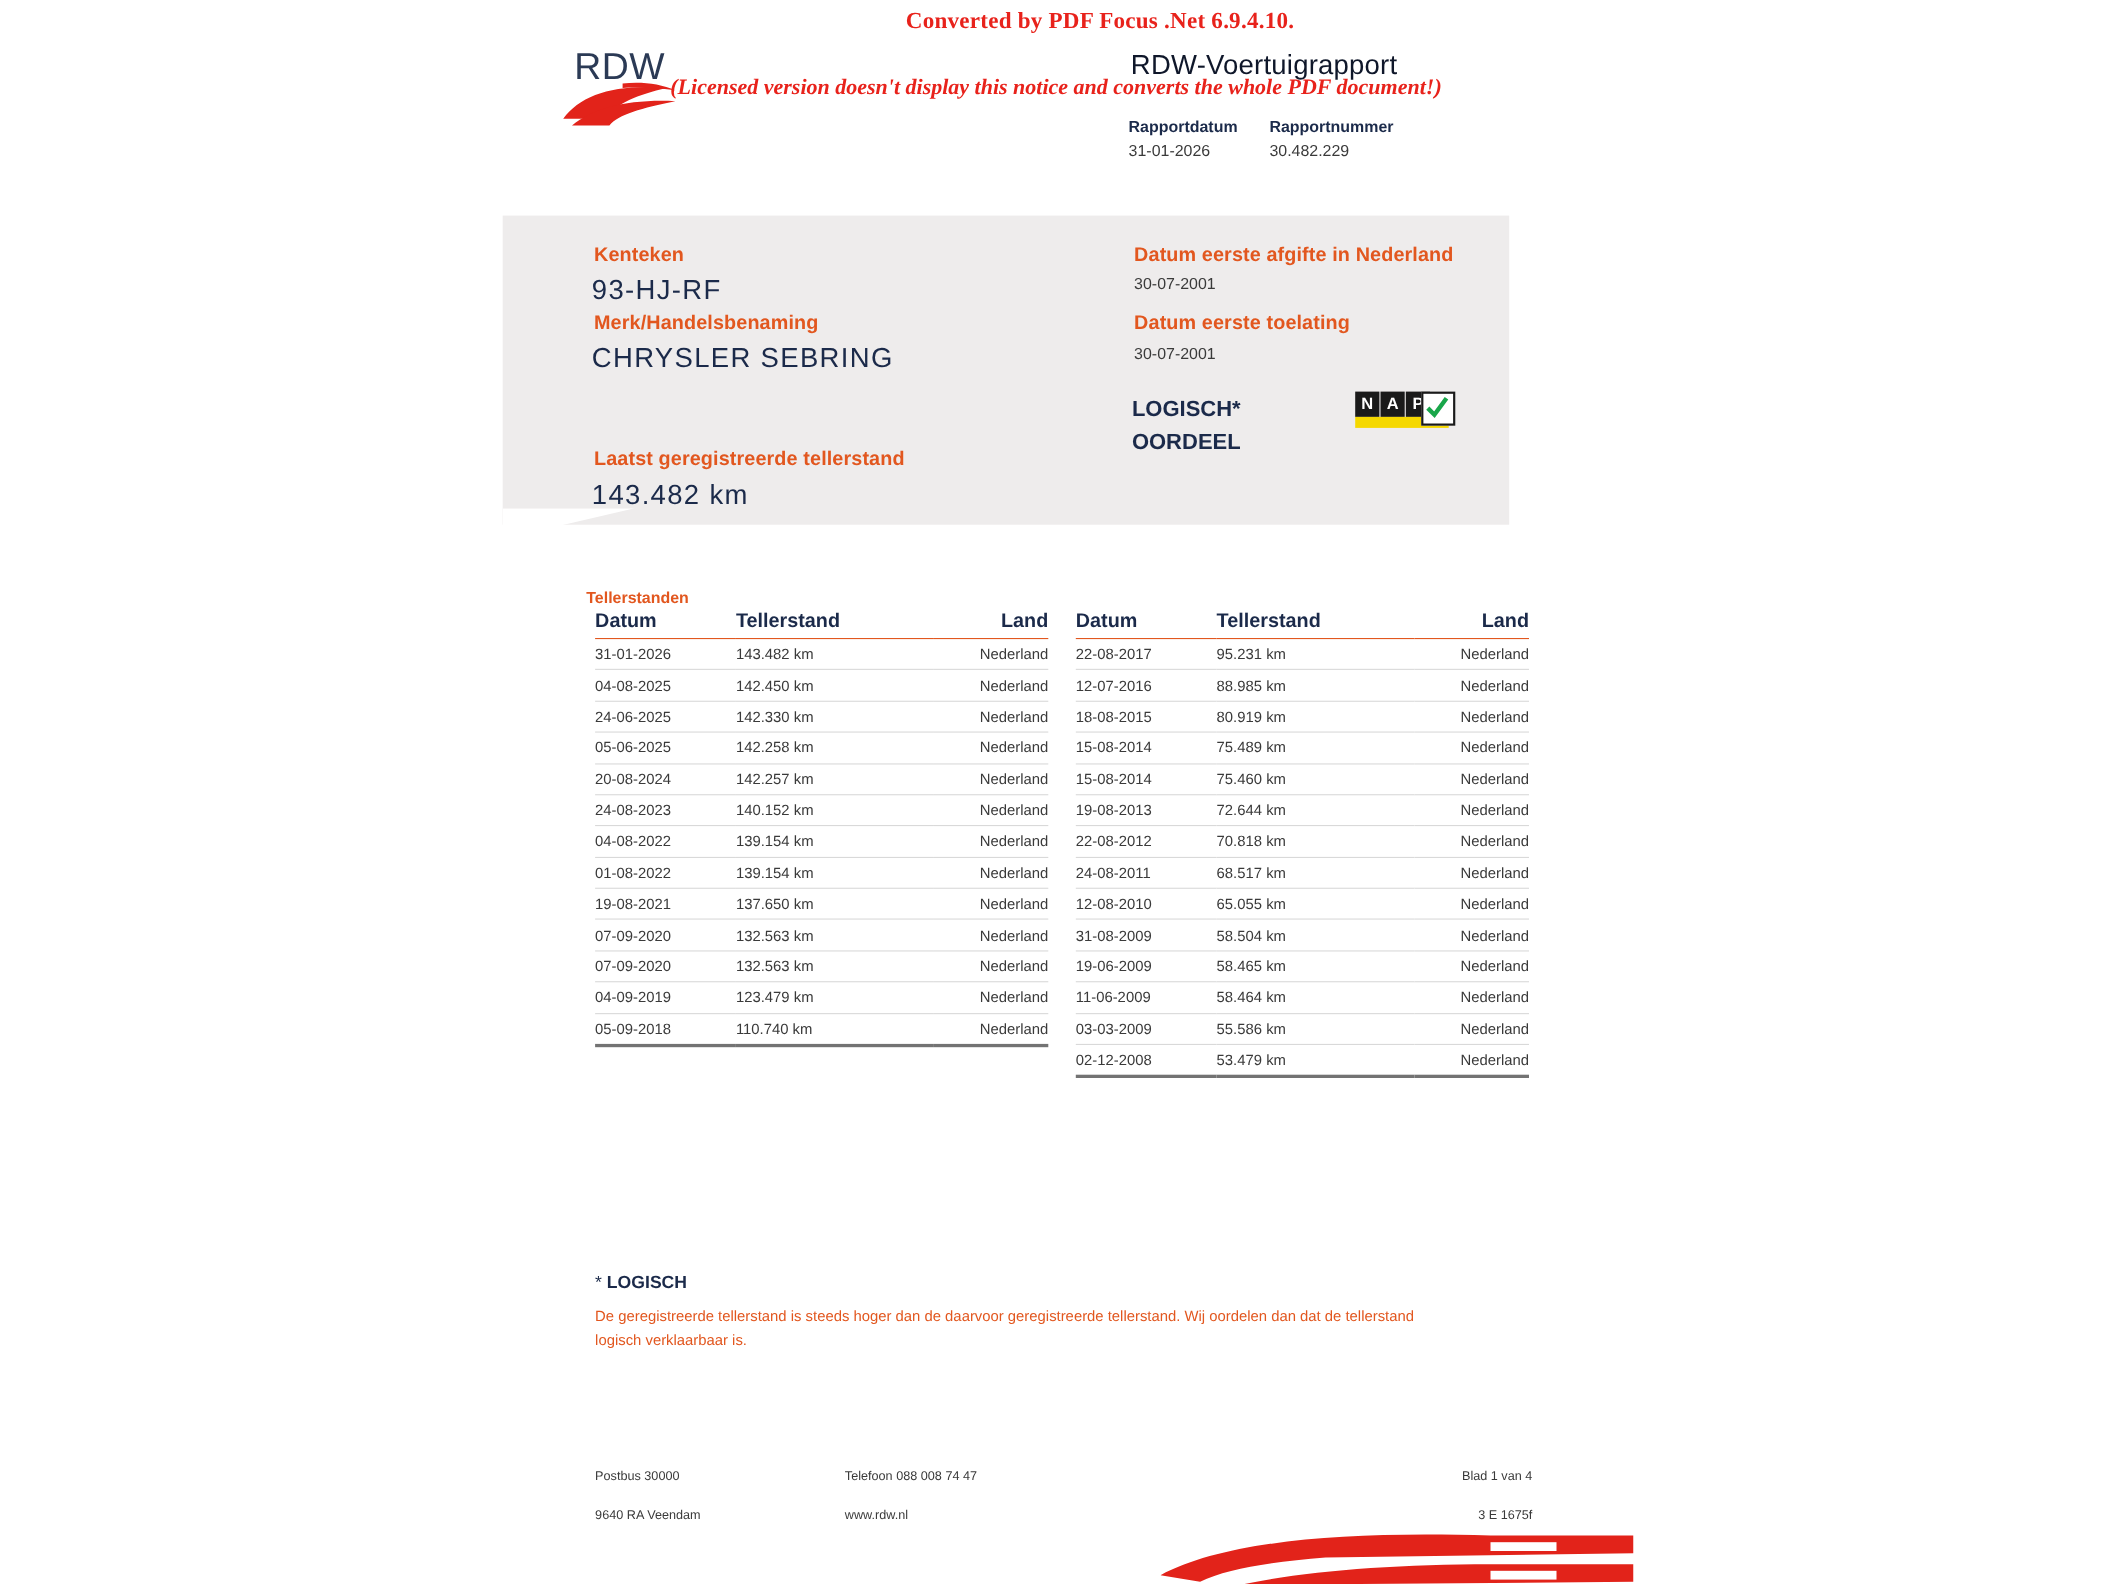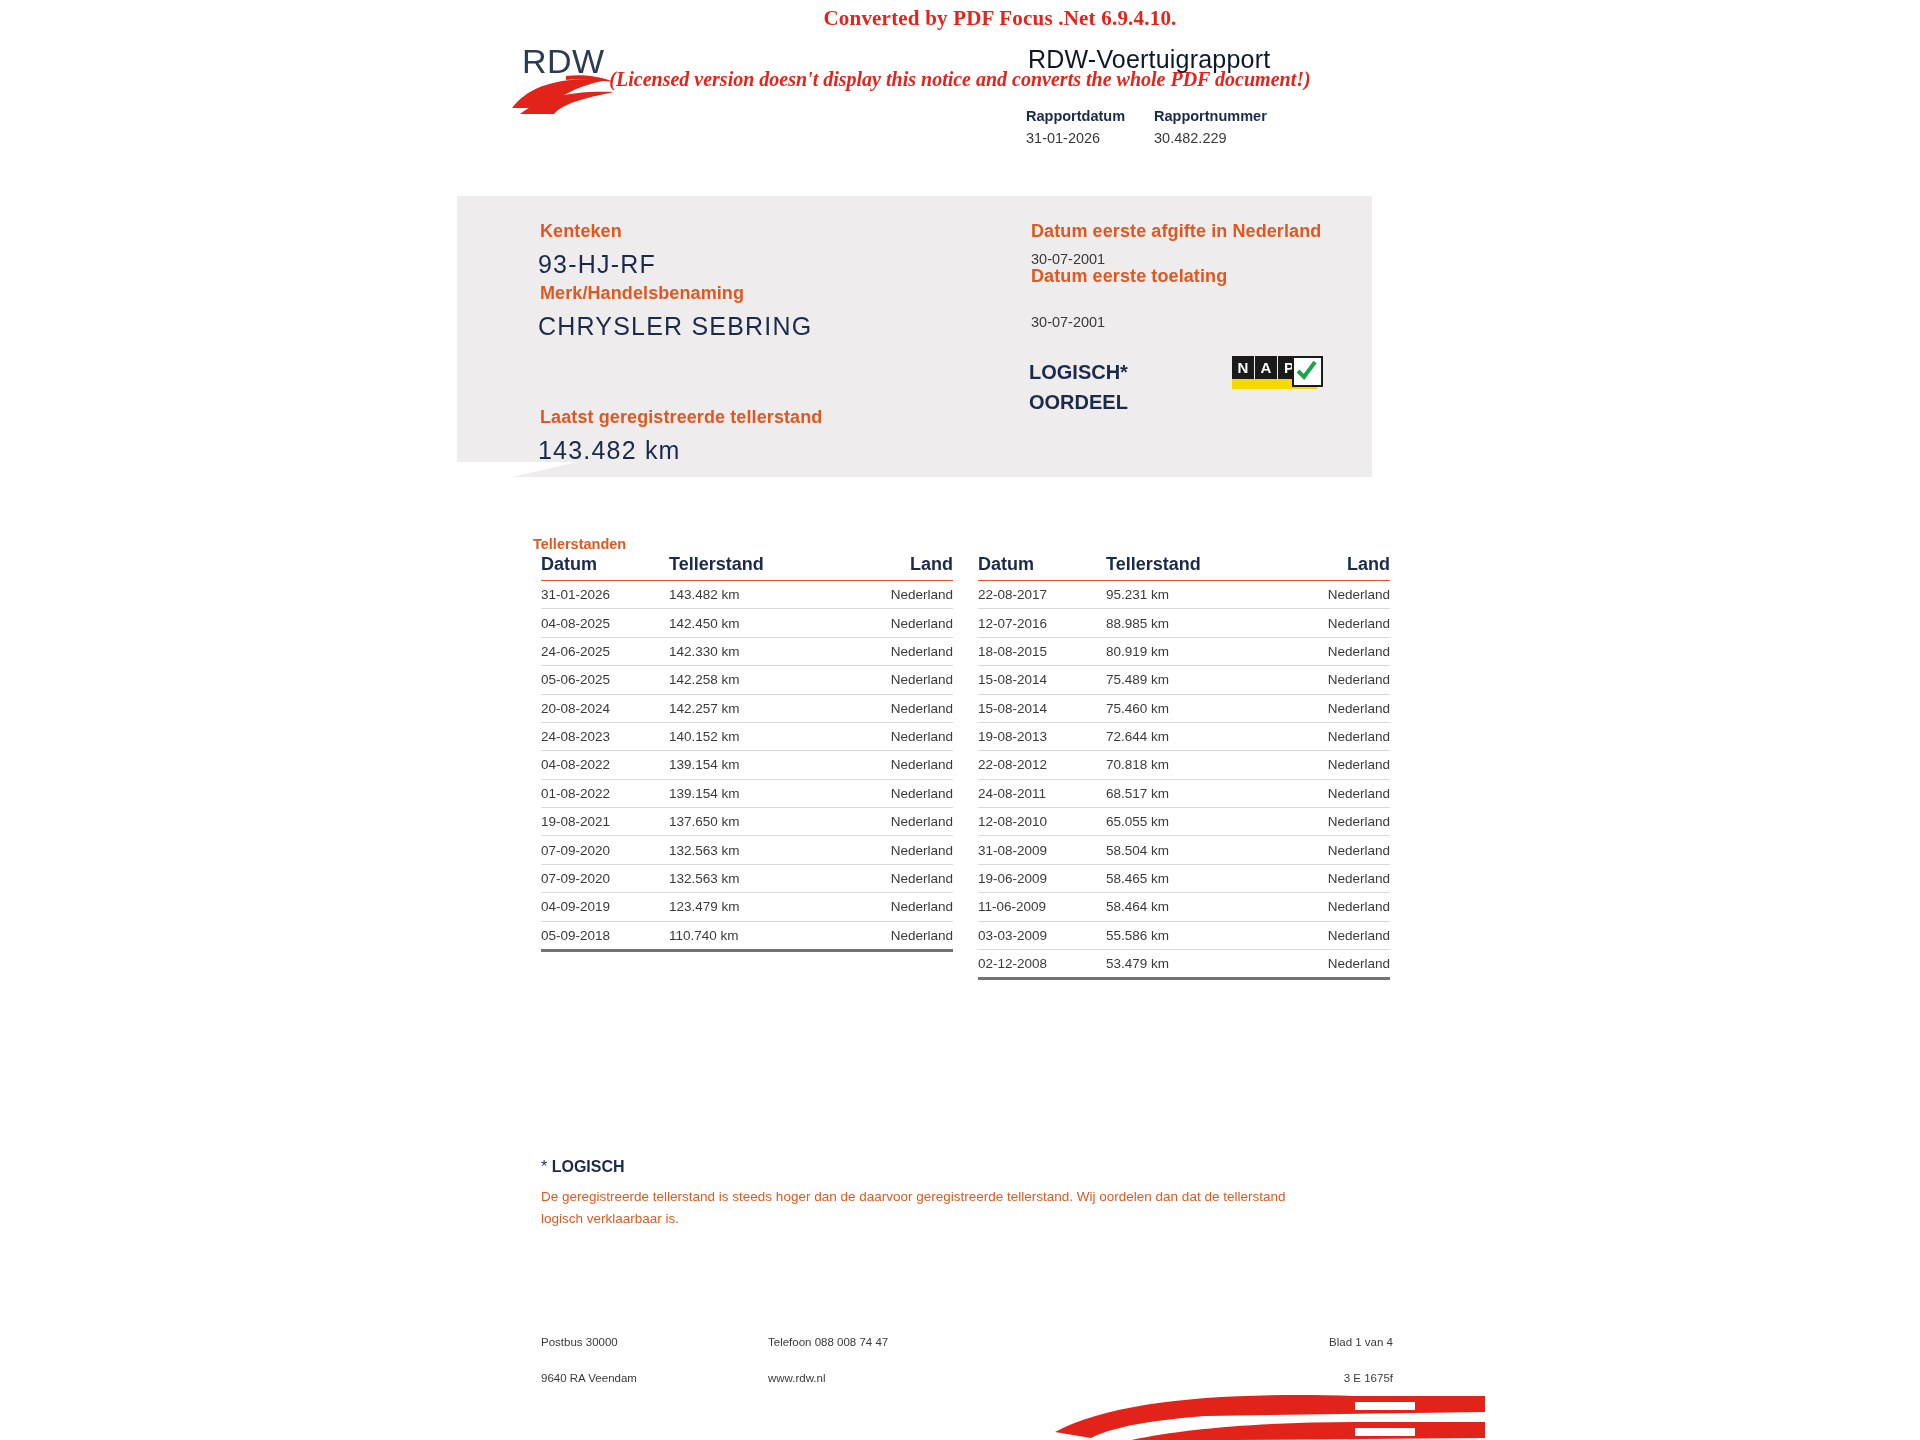--- a/index.html
+++ b/index.html
@@ -137,21 +137,21 @@
   }
   .p-kenteken   { position: absolute; left: 83px;  top: 25px; }
   .p-kenteken-v { position: absolute; left: 81px;  top: 44px; }
   .p-merk       { position: absolute; left: 83px;  top: 87px; }
   .p-merk-v     { position: absolute; left: 81px;  top: 106px; }
   .p-tell       { position: absolute; left: 83px;  top: 211px; }
   .p-tell-v     { position: absolute; left: 81px;  top: 230px; }
 
   .p-afg        { position: absolute; left: 574px; top: 25px; }
   .p-afg-v      { position: absolute; left: 574px; top: 47px; }
-  .p-toel       { position: absolute; left: 574px; top: 70px; text-align: right; }
+  .p-toel       { position: absolute; left: 574px; top: 87px; text-align: right; }
   .p-toel-v     { position: absolute; left: 574px; top: 110px; }
 
   .p-oordeel {
     position: absolute;
     left: 572px;
     top: 162px;
     font-size: 20px;
     font-weight: bold;
     color: #1b2a4a;
     line-height: 1.48;

